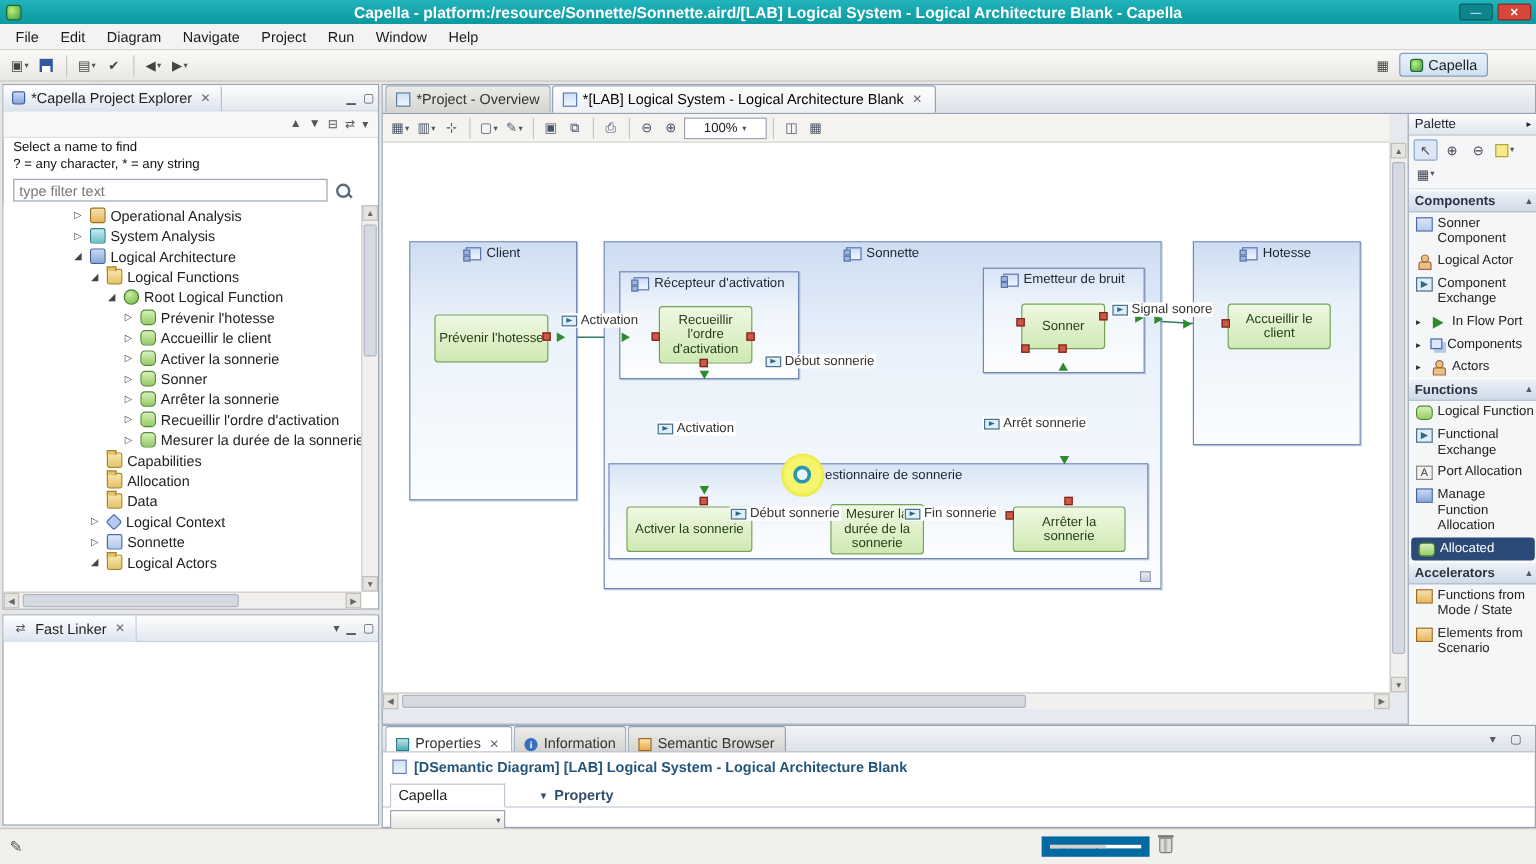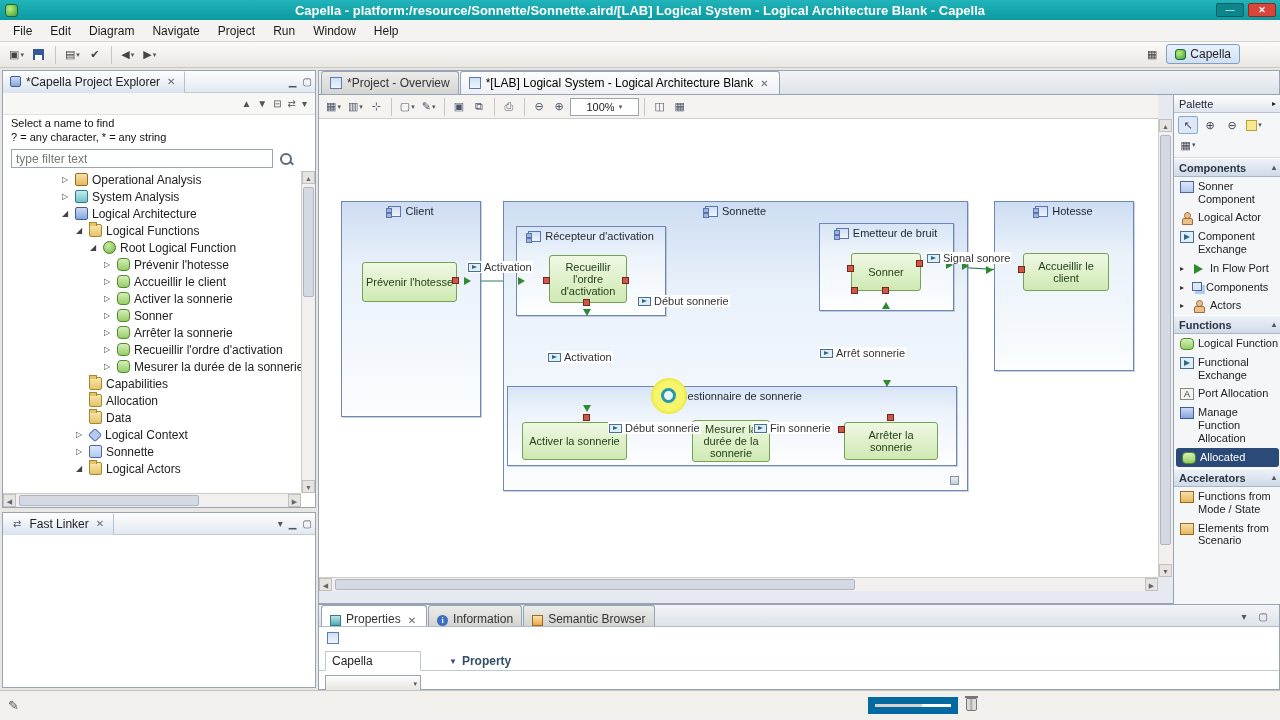--- a/index.html
+++ b/index.html
@@ -663,20 +663,21 @@
         <span class="sem-ic"></span>
         <span>Semantic Browser</span>
       </span>
       <span class="pt-actions">
         <span class="vico">▾</span>
         <span class="vico">▢</span>
       </span>
     </div>
     <div class="props-title">
       <span class="etab-ic"></span>
+      <span>[DSemantic Diagram] [LAB] Logical System - Logical Architecture Blank</span>
     </div>
     <div class="subrow">
       <span class="subtab">Capella</span>
       <span class="prop-sec">
         <span style="font-size:8px">▼</span>
         <span>Property</span>
       </span>
     </div>
     <div class="combo-cut">▾</div>
   </div>

